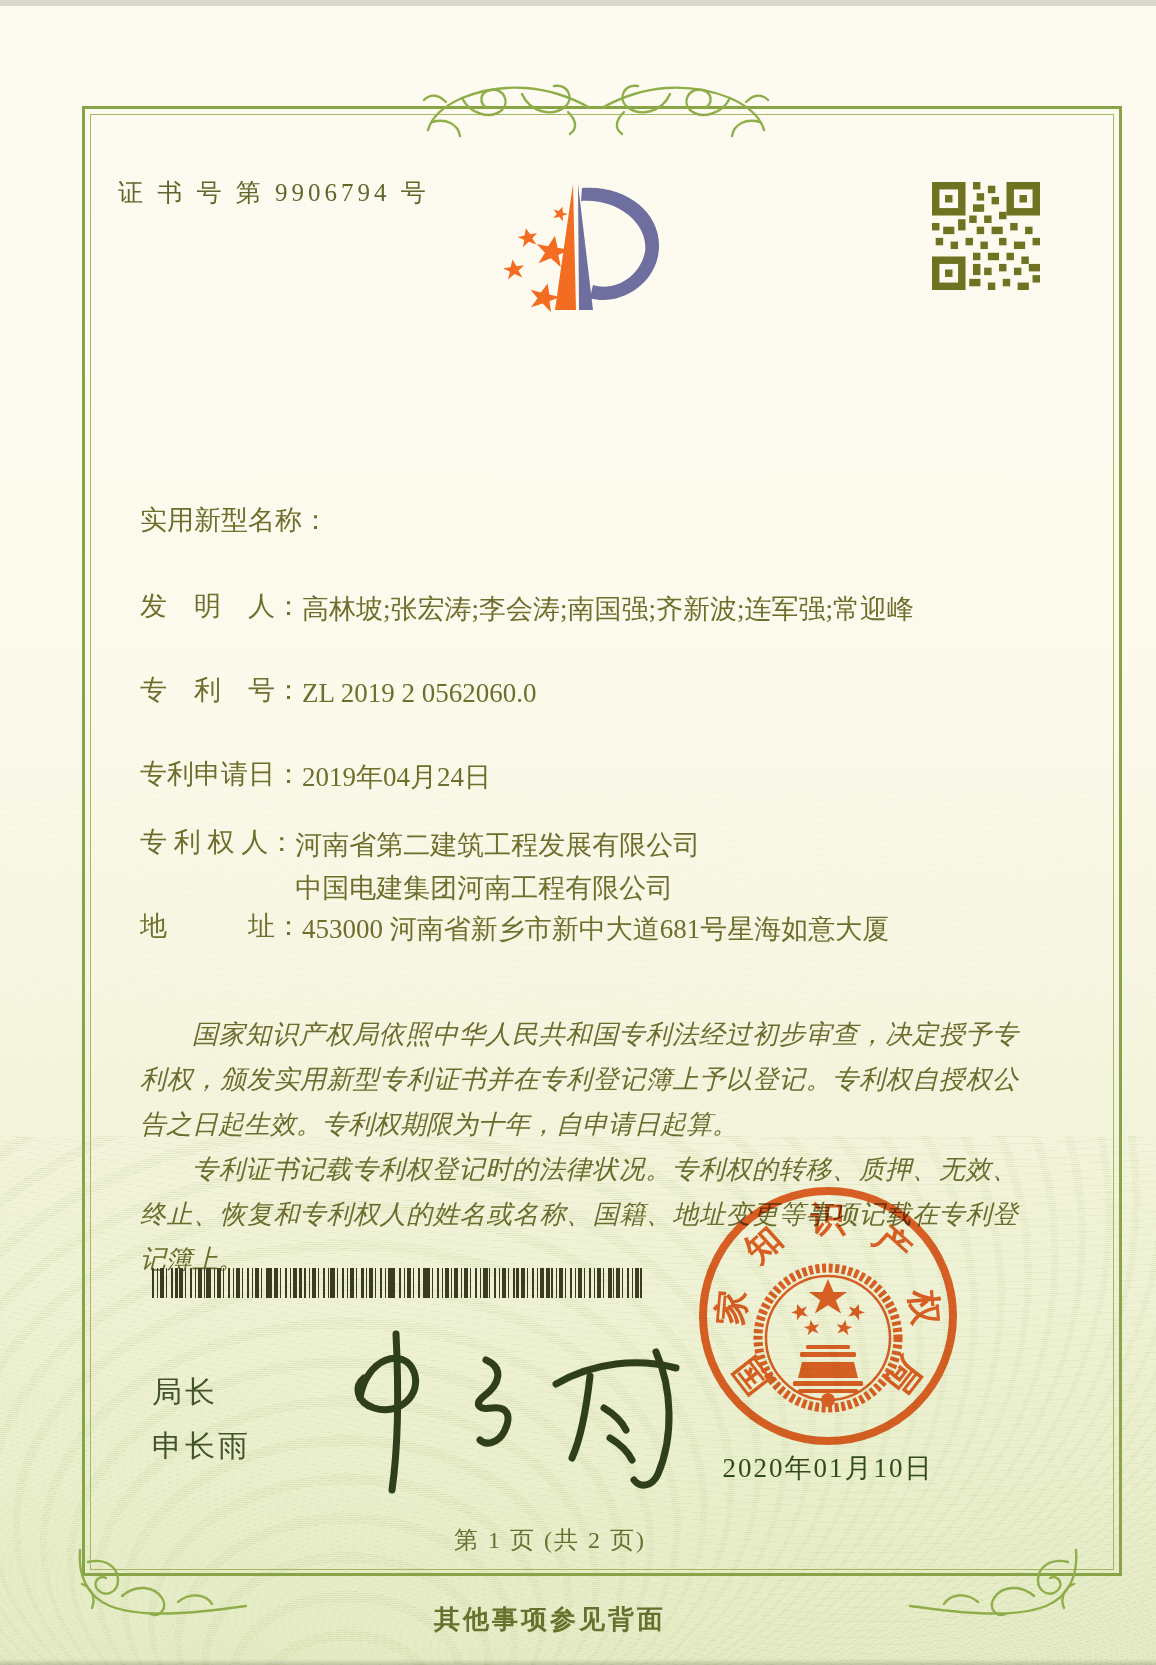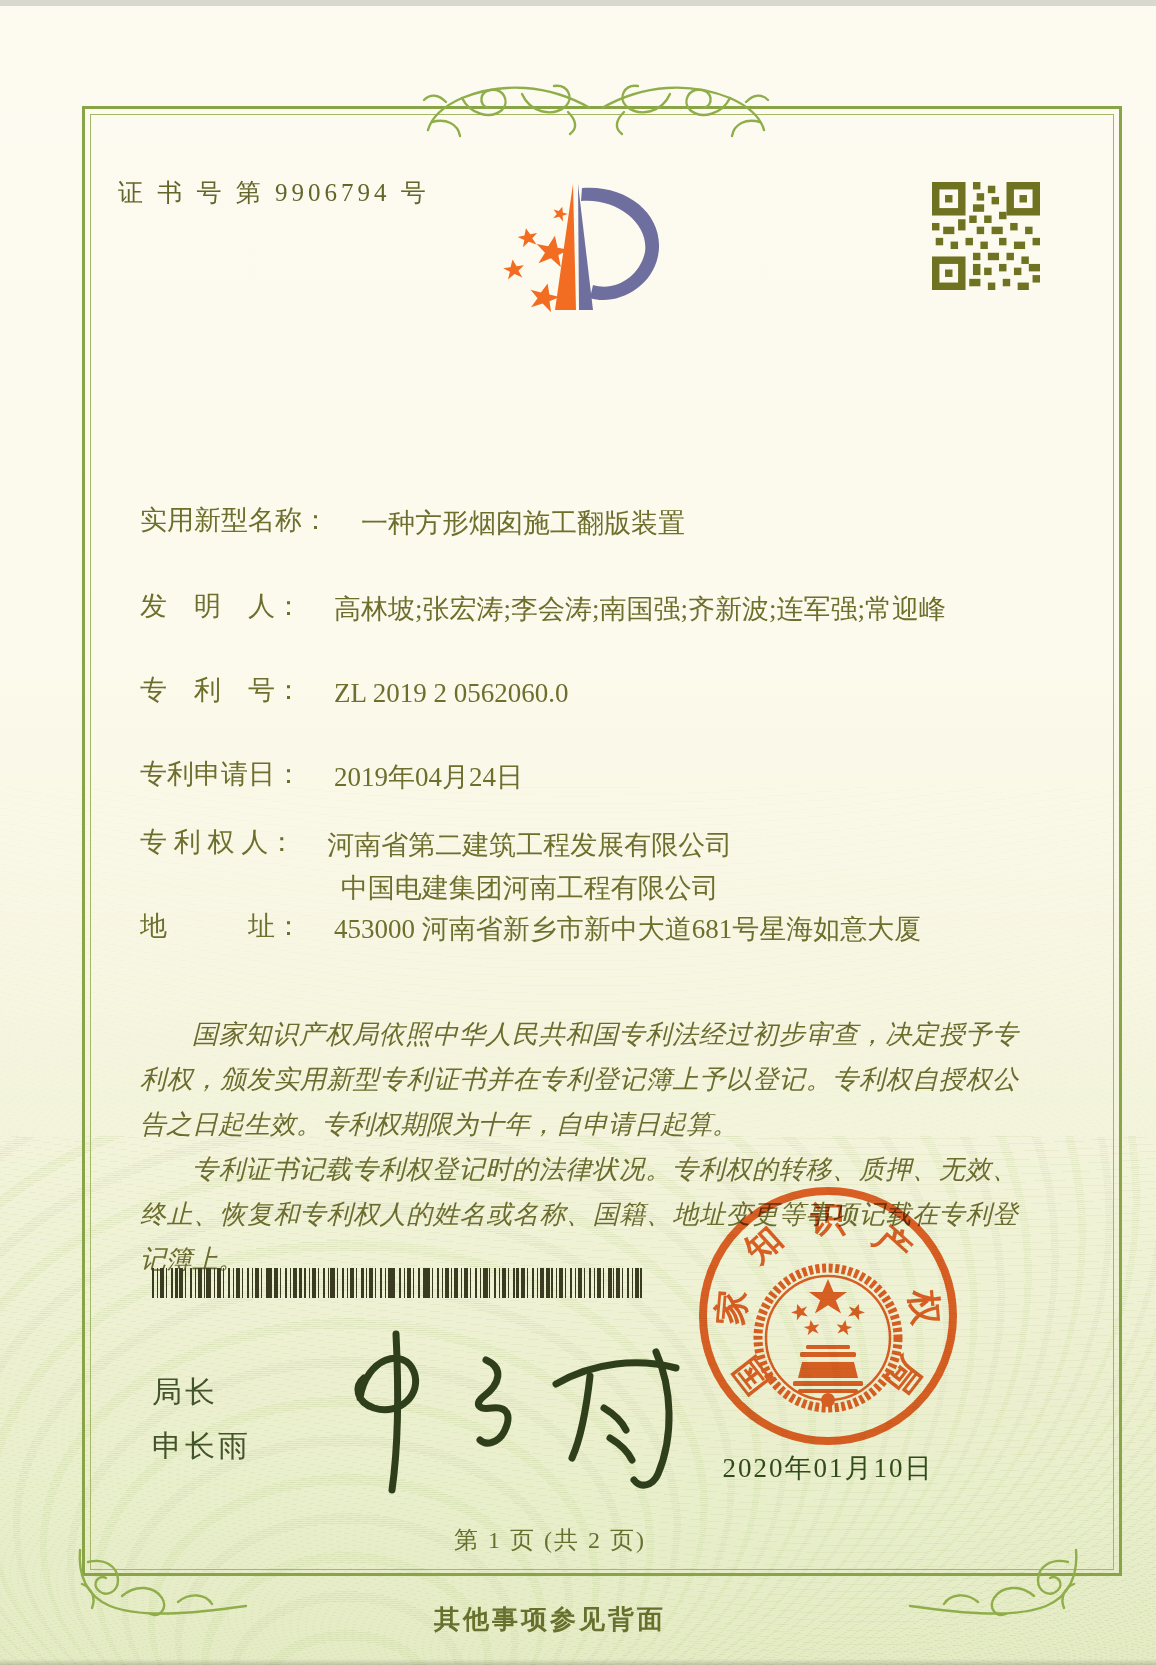--- a/index.html
+++ b/index.html
@@ -24,21 +24,21 @@
   .frame-inner{ position:absolute; left:90px; top:108px; right:42px; bottom:101px;
     border:1px solid #a3b765; z-index:1; }
   .ornament{ position:absolute; z-index:2; }
   .cert-no{ position:absolute; left:118px; top:170px; z-index:2;
     font-size:25px; letter-spacing:4px; color:#63662a; }
   .logo{ position:absolute; left:496px; top:172px; z-index:2; }
   .qr{ position:absolute; left:932px; top:176px; z-index:2; }
   .title{ position:absolute; left:0; width:1156px; top:348px; z-index:2; text-align:center;
     font-size:61px; font-weight:bold; letter-spacing:13px; color:#4d5618; }
   .field-row{ position:absolute; left:140px; z-index:2; font-size:27px; color:#6e6e2d;
-    display:flex; align-items:flex-start; white-space:nowrap;gap:32px; }
+    display:flex; align-items:flex-start; white-space:nowrap; }
   .field-row .label{ flex:0 0 auto; }
   .field-row .value{ white-space:pre-line; line-height:43px; }
   .grant-row{ position:absolute; left:140px; top:970px; z-index:2; font-size:27px; color:#6e6e2d; white-space:nowrap; }
   .grant-row .gap{ display:inline-block; width:72px; }
   .paras{ position:absolute; left:140px; top:1006px; width:878px; z-index:2;
     font-size:26px; line-height:45px; color:#6c6c2e; text-align:justify; }
   .paras p{ text-indent:2em;font-style:italic; }
   .barcode{ position:absolute; left:152px; top:1262px; width:490px; height:30px; z-index:2;
     background:
       repeating-linear-gradient(90deg,#3b3b22 0 2px,rgba(0,0,0,0) 2px 5px,#3b3b22 5px 6px,rgba(0,0,0,0) 6px 8px,#3b3b22 8px 12px,rgba(0,0,0,0) 12px 14px,#3b3b22 14px 15px,rgba(0,0,0,0) 15px 19px),
@@ -166,35 +166,34 @@
         <rect x="15" y="27" width="2" height="2"></rect>
         <rect x="19" y="26" width="2" height="2"></rect>
         <rect x="23" y="27" width="3" height="2"></rect>
         <rect x="27" y="25" width="2" height="2"></rect>
     </g>
   </svg>
 
 
   <div class="field-row" style="top:496px;">
     <span class="label">实用新型名称：</span>
-    <span class="value">一种方形烟囱施工翻版装置</span>
   </div>
   <div class="field-row" style="top:582px;">
     <span class="label">发　明　人：</span>
     <span class="value">高林坡;张宏涛;李会涛;南国强;齐新波;连军强;常迎峰</span>
   </div>
   <div class="field-row" style="top:666px;">
     <span class="label">专　利　号：</span>
     <span class="value">ZL 2019 2 0562060.0</span>
   </div>
   <div class="field-row" style="top:750px;">
     <span class="label">专利申请日：</span>
     <span class="value">2019年04月24日</span>
   </div>
-  <div class="field-row" style="top:818px;text-align:center;">
+  <div class="field-row" style="top:818px;">
     <span class="label">专 利 权 人：</span>
     <span class="value">河南省第二建筑工程发展有限公司
 中国电建集团河南工程有限公司</span>
   </div>
   <div class="field-row" style="top:902px;">
     <span class="label">地　　　址：</span>
     <span class="value">453000  河南省新乡市新中大道681号星海如意大厦</span>
   </div>
 
 

